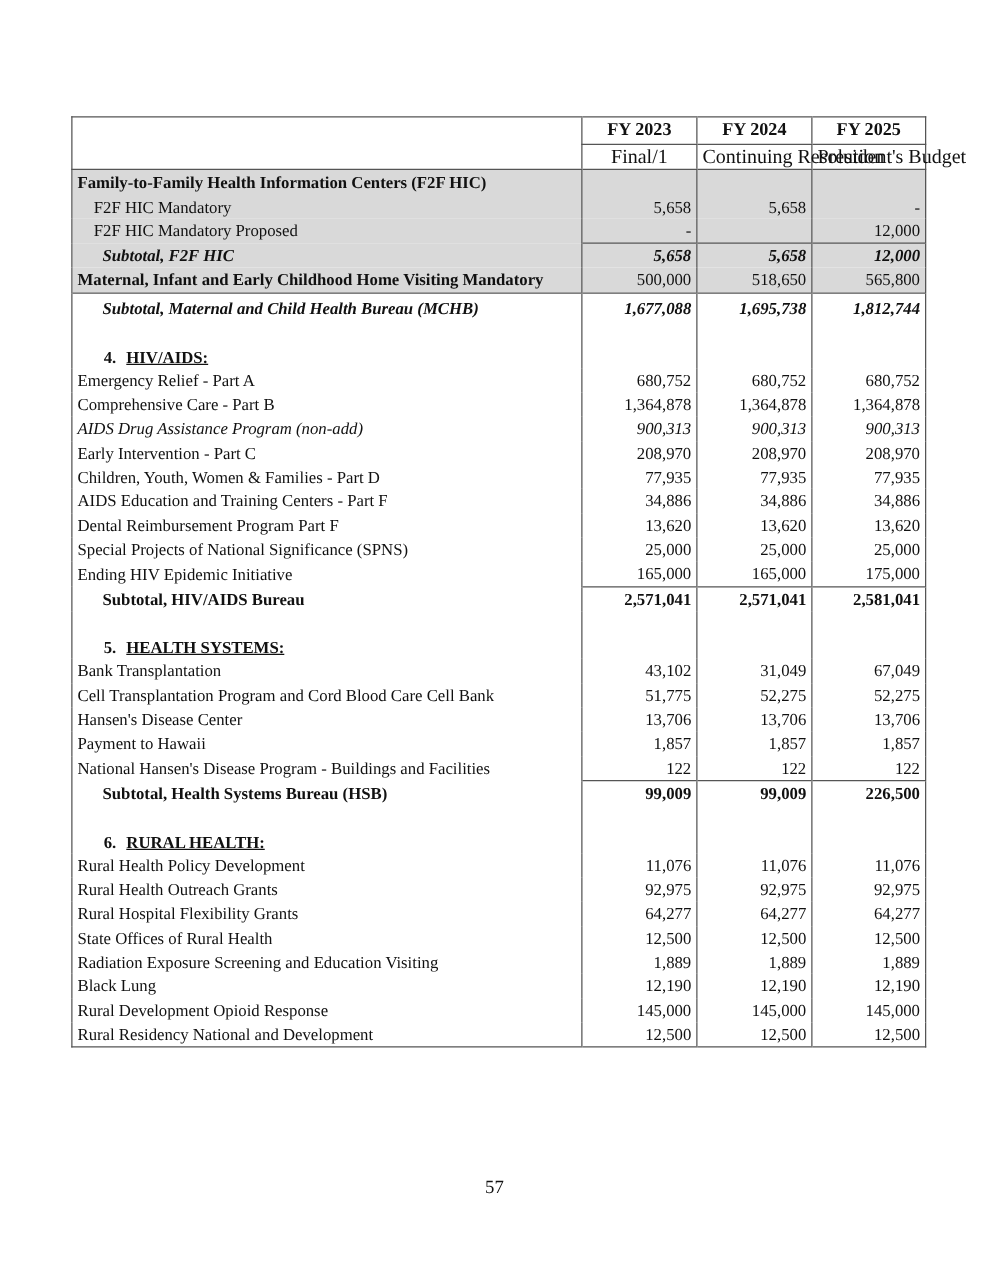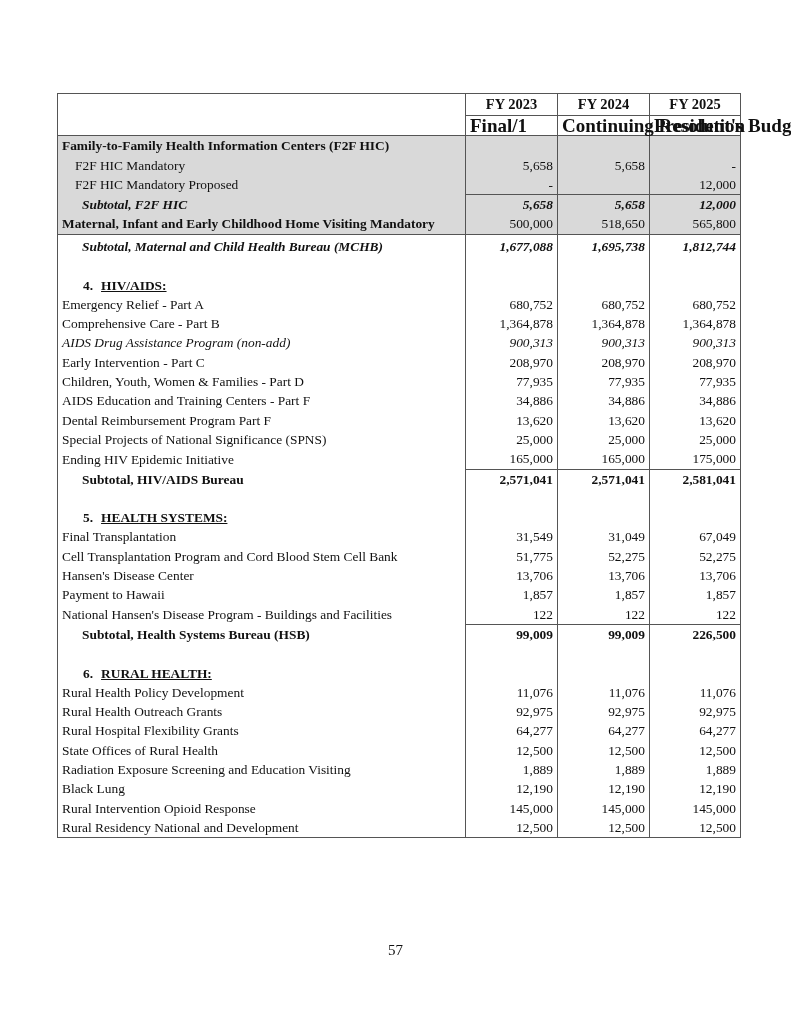--- a/index.html
+++ b/index.html
@@ -8,21 +8,21 @@
   table.budget{position:absolute;left:57px;top:93px;border-collapse:collapse;table-layout:fixed;width:683px;font-size:13.4px;}
   table.budget td{padding:0 4px;line-height:19.3px;height:19.3px;vertical-align:bottom;white-space:nowrap;}
   col.c-label{width:408px;}
   col.c-num{width:92px;}
   col.c-num3{width:91px;}
   .outer-left{border-left:1.3px solid #555;}
   .vline{border-left:1.3px solid #555;}
   .outer-right{border-right:1.3px solid #555;}
   .hdr-fy td.num{border-top:1.3px solid #555;border-bottom:1.3px solid #555;text-align:center;font-weight:bold;font-size:14.5px;height:21px;line-height:21px;vertical-align:middle;margin-top:16px;}
   .hdr-fy td.lbl{border-top:1.3px solid #555;}
-  .hdr-sub td{height:87px;vertical-align:middle;font-weight:bold;font-size:19px;line-height:16px;white-space:normal;border-bottom:1.3px solid #555;}
+  .hdr-sub td{height:87px;vertical-align:middle;text-align:center;font-weight:normal;font-size:16px;line-height:16px;white-space:normal;border-bottom:1.3px solid #555;}
   .num{text-align:right;}
   .shade td{background:#d9d9d9;}
   .bold{font-weight:bold;margin-left:32px;}
   .ital{font-style:italic;}
   .indent1{padding-left:17px !important;}
   .indent2{padding-left:24px !important;}
   .sec-title{font-weight:bold;padding-left:25px !important;}
   .sec-title .u{text-decoration:underline;margin-left:8px;margin-top:47px;}
   .topline td.num{border-top:1.3px solid #555;}
   .spacer td{height:19px;}
@@ -172,27 +172,27 @@
           <td class="vline"></td>
           <td class="vline outer-right"></td>
         </tr>
     <tr>
       <td class="outer-left sec-title"><span>5.</span><span class="u">HEALTH SYSTEMS:</span></td>
       <td class="vline"></td>
           <td class="vline"></td>
           <td class="vline outer-right"></td>
     </tr>
     <tr>
-      <td class="outer-left">Final Transplantation</td>
-      <td class="num vline">31,549</td>
+      <td class="outer-left">Bank Transplantation</td>
+      <td class="num vline">43,102</td>
       <td class="num vline">31,049</td>
       <td class="num vline outer-right">67,049</td>
     </tr>
     <tr>
-      <td class="outer-left">Cell Transplantation Program and Cord Blood Stem Cell Bank</td>
+      <td class="outer-left">Cell Transplantation Program and Cord Blood Care Cell Bank</td>
       <td class="num vline">51,775</td>
       <td class="num vline">52,275</td>
       <td class="num vline outer-right">52,275</td>
     </tr>
     <tr>
       <td class="outer-left">Hansen's Disease Center</td>
       <td class="num vline">13,706</td>
       <td class="num vline">13,706</td>
       <td class="num vline outer-right">13,706</td>
     </tr>
@@ -257,21 +257,21 @@
       <td class="num vline">1,889</td>
       <td class="num vline outer-right">1,889</td>
     </tr>
     <tr>
       <td class="outer-left">Black Lung</td>
       <td class="num vline">12,190</td>
       <td class="num vline">12,190</td>
       <td class="num vline outer-right">12,190</td>
     </tr>
     <tr>
-      <td class="outer-left">Rural Intervention Opioid Response</td>
+      <td class="outer-left">Rural Development Opioid Response</td>
       <td class="num vline">145,000</td>
       <td class="num vline">145,000</td>
       <td class="num vline outer-right">145,000</td>
     </tr>
     <tr class="last">
       <td class="outer-left">Rural Residency National and Development</td>
       <td class="num vline">12,500</td>
       <td class="num vline">12,500</td>
       <td class="num vline outer-right">12,500</td>
     </tr>

